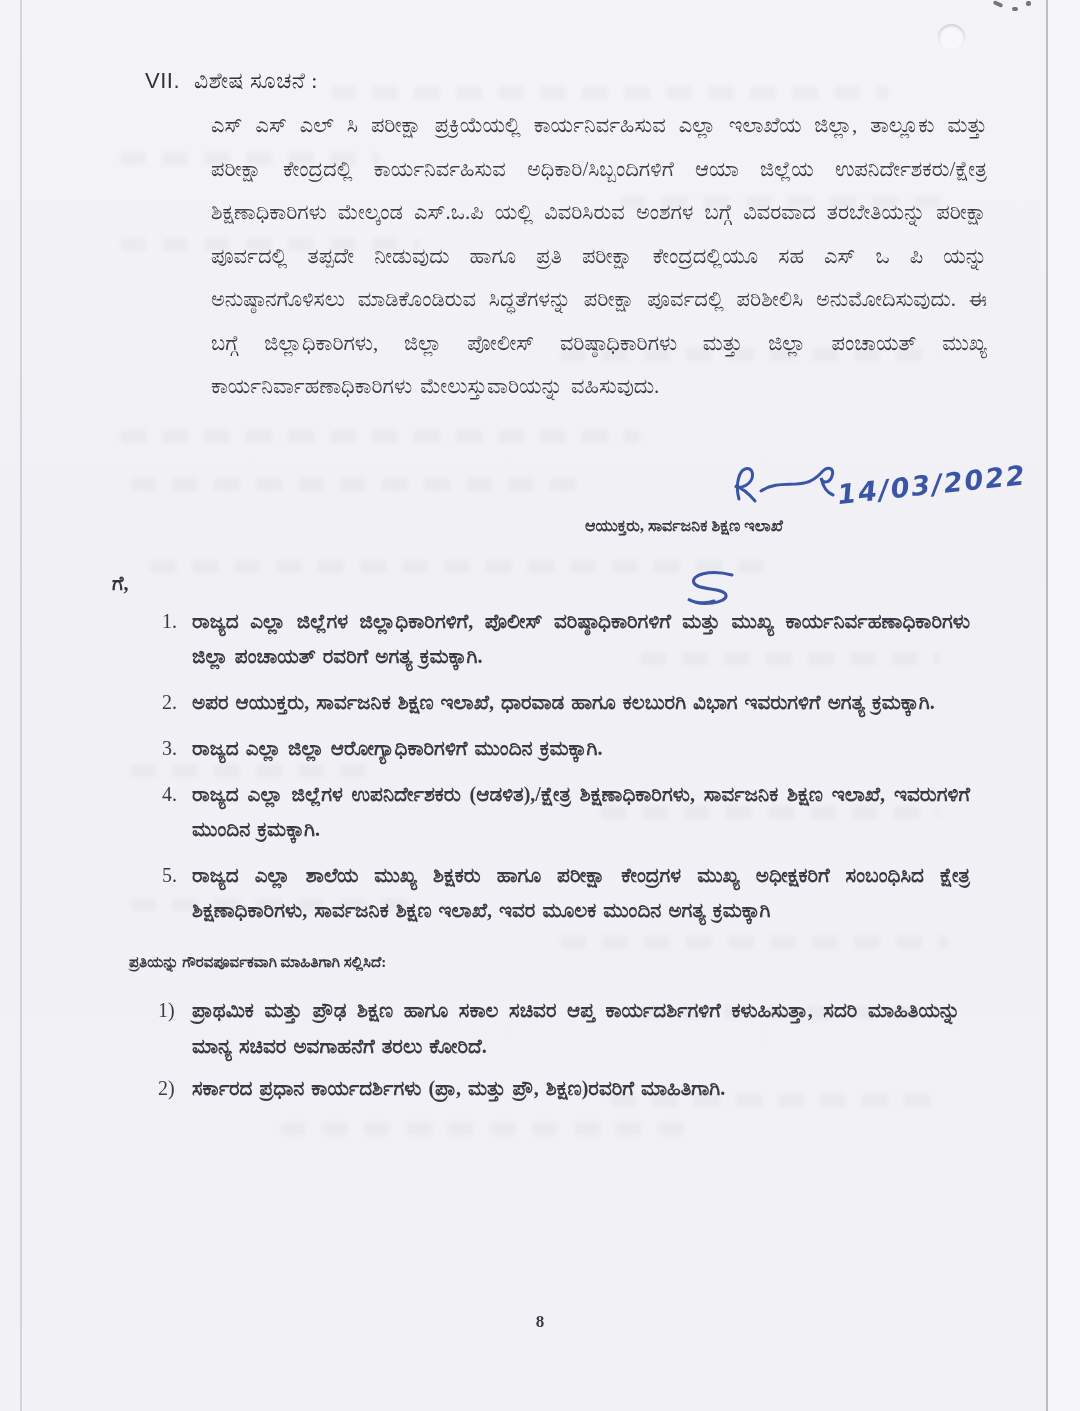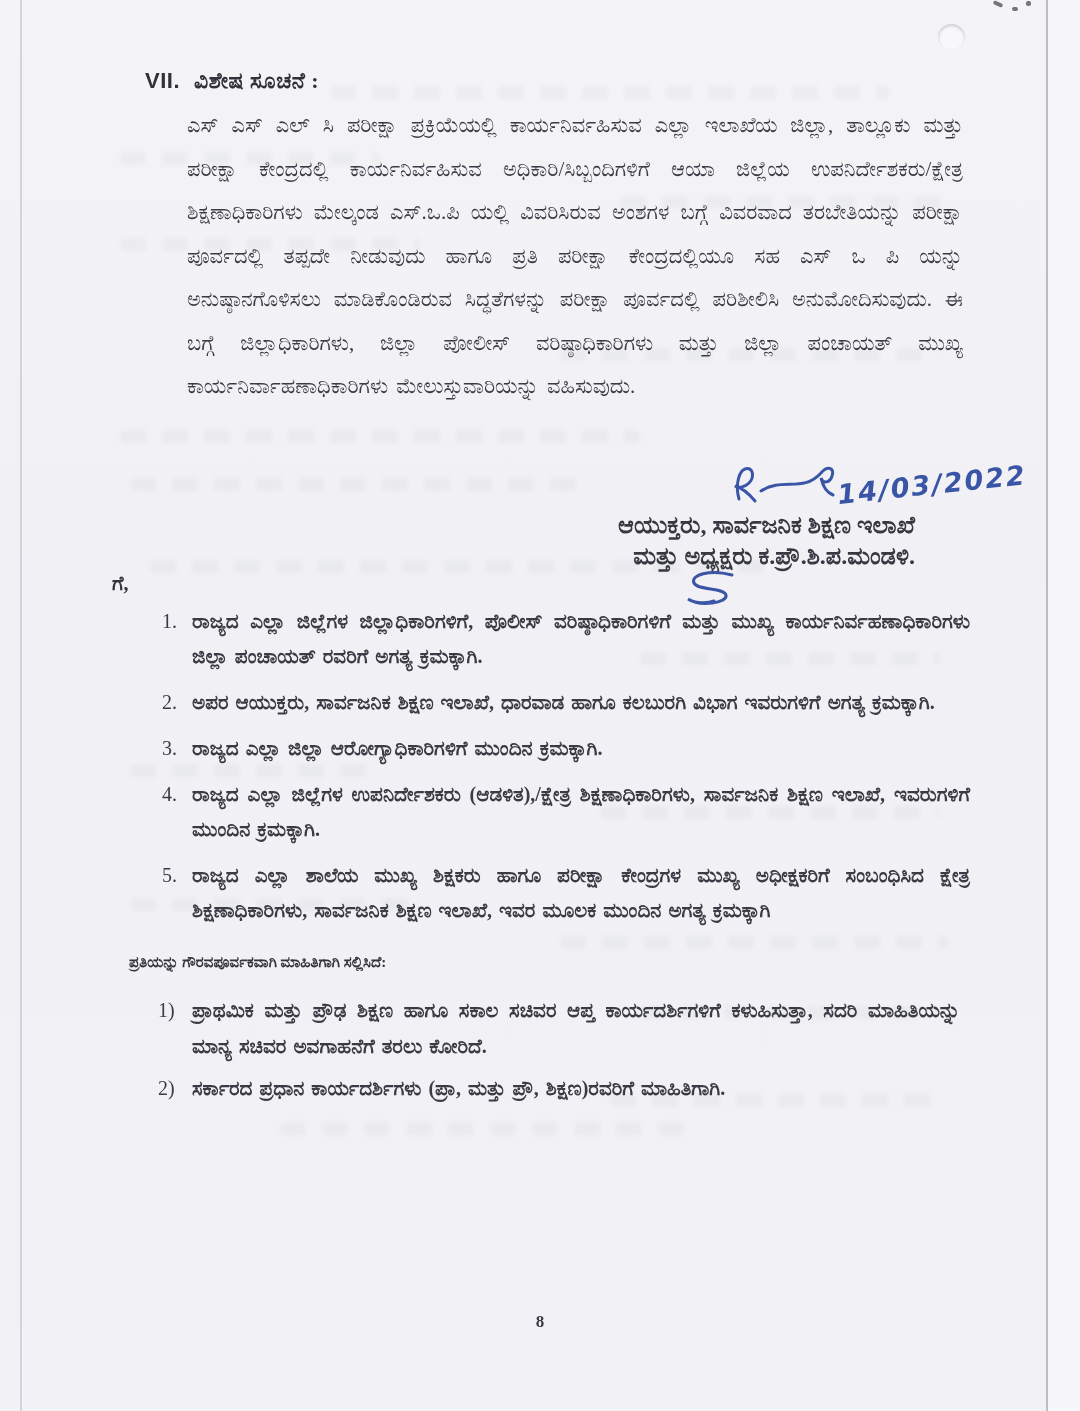--- a/index.html
+++ b/index.html
@@ -20,36 +20,36 @@
   .punch-mark{
     position:absolute;left:938px;top:24px;width:27px;height:26px;border-radius:50%;
     background:radial-gradient(circle at 50% 55%, #f8f8fb 55%, #e7e7ee 75%, #f2f2f6 100%);
     box-shadow:inset 0 2px 3px rgba(120,120,140,.25);
   }
   .speckle{position:absolute;background:#4a4a52;border-radius:2px;opacity:.75;}
   .ghost{
     position:absolute;height:13px;border-radius:5px;filter:blur(2px);opacity:.55;
     background:repeating-linear-gradient(90deg, rgba(112,122,112,.10) 0 26px, rgba(112,122,112,0) 26px 42px);
   }
-  .section-header{position:absolute;left:145px;top:68px;font-weight:bold;font-size:22px;color:#31313a;letter-spacing:.5px;}
+  .section-header{position:absolute;left:145px;top:68px;font-weight:normal;font-size:22px;color:#31313a;letter-spacing:.5px;}
   .section-header .numeral{font-family:"Liberation Sans","DejaVu Sans",sans-serif;margin-right:14px;}
   .body-paragraph{
-    position:absolute;left:187px;top:104px;width:776px;
+    position:absolute;left:211px;top:104px;width:776px;
     font-size:21px;line-height:43.5px;text-align:justify;word-spacing:3px;color:#3b3b45;
   }
   .signature-block{position:absolute;left:585px;top:455px;width:345px;}
   .handwriting{color:#3a55a6;font-family:"DejaVu Sans","Liberation Sans",sans-serif;}
   .signature-date{
     position:absolute;left:252px;top:14px;font-size:27px;font-style:italic;
     letter-spacing:2px;transform:rotate(-6deg);white-space:nowrap;font-weight:600;
   }
   .sig-stroke{position:absolute;}
   .sig-stroke-1{left:140px;top:2px;}
   .sig-stroke-2{left:95px;top:112px;}
-  .signatory-lines{position:absolute;left:0;top:55px;width:330px;text-align:right;font-weight:bold;font-size:24px;color:#383842;line-height:31px;}
+  .signatory-lines{position:absolute;left:0;top:55px;width:330px;text-align:left;font-weight:bold;font-size:16px;color:#383842;line-height:31px;}
   .salutation{position:absolute;left:112px;top:572px;font-size:20px;font-weight:600;color:#35353e;}
   .distribution-list{position:absolute;left:162px;top:604px;width:808px;}
   .list-item{display:flex;margin-bottom:11px;font-size:20px;line-height:35px;color:#3b3b45;}
   .list-item .marker{flex:0 0 30px;}
   .list-item .item-text{flex:1;text-align:justify;word-spacing:2px;font-weight:bold;}
   .copy-heading{position:absolute;left:129px;top:954px;font-size:15px;font-weight:bold;color:#33333c;}
   .copy-list{position:absolute;left:158px;top:992px;width:802px;}
   .copy-list .list-item{line-height:36px;margin-bottom:6px;}
   .copy-list .marker{flex:0 0 34px;}
   .page-number{position:absolute;left:0;top:1312px;width:1080px;text-align:center;font-size:17px;font-weight:600;color:#3a3a43;}
@@ -91,21 +91,20 @@
   <div class="body-paragraph">ಎಸ್ ಎಸ್ ಎಲ್ ಸಿ ಪರೀಕ್ಷಾ ಪ್ರಕ್ರಿಯೆಯಲ್ಲಿ ಕಾರ್ಯನಿರ್ವಹಿಸುವ ಎಲ್ಲಾ ಇಲಾಖೆಯ ಜಿಲ್ಲಾ, ತಾಲ್ಲೂಕು ಮತ್ತು ಪರೀಕ್ಷಾ ಕೇಂದ್ರದಲ್ಲಿ ಕಾರ್ಯನಿರ್ವಹಿಸುವ ಅಧಿಕಾರಿ/ಸಿಬ್ಬಂದಿಗಳಿಗೆ ಆಯಾ ಜಿಲ್ಲೆಯ ಉಪನಿರ್ದೇಶಕರು/ಕ್ಷೇತ್ರ ಶಿಕ್ಷಣಾಧಿಕಾರಿಗಳು ಮೇಲ್ಕಂಡ ಎಸ್.ಒ.ಪಿ ಯಲ್ಲಿ ವಿವರಿಸಿರುವ ಅಂಶಗಳ ಬಗ್ಗೆ ವಿವರವಾದ ತರಬೇತಿಯನ್ನು ಪರೀಕ್ಷಾ ಪೂರ್ವದಲ್ಲಿ ತಪ್ಪದೇ ನೀಡುವುದು ಹಾಗೂ ಪ್ರತಿ ಪರೀಕ್ಷಾ ಕೇಂದ್ರದಲ್ಲಿಯೂ ಸಹ ಎಸ್ ಒ ಪಿ ಯನ್ನು ಅನುಷ್ಠಾನಗೊಳಿಸಲು ಮಾಡಿಕೊಂಡಿರುವ ಸಿದ್ಧತೆಗಳನ್ನು ಪರೀಕ್ಷಾ ಪೂರ್ವದಲ್ಲಿ ಪರಿಶೀಲಿಸಿ ಅನುಮೋದಿಸುವುದು. ಈ ಬಗ್ಗೆ ಜಿಲ್ಲಾಧಿಕಾರಿಗಳು, ಜಿಲ್ಲಾ ಪೋಲೀಸ್ ವರಿಷ್ಠಾಧಿಕಾರಿಗಳು ಮತ್ತು ಜಿಲ್ಲಾ ಪಂಚಾಯತ್ ಮುಖ್ಯ ಕಾರ್ಯನಿರ್ವಾಹಣಾಧಿಕಾರಿಗಳು ಮೇಲುಸ್ತುವಾರಿಯನ್ನು ವಹಿಸುವುದು.</div>
 
   <div class="signature-block">
     <svg class="sig-stroke sig-stroke-1" width="120" height="52" viewBox="0 0 120 52">
       <path d="M14 42 C10 28 14 14 20 12 C28 9 30 20 24 26 C19 31 13 31 10 29 C18 31 25 38 30 44" fill="none" stroke="#3a55a6" stroke-width="3" stroke-linecap="round"></path>
       <path d="M36 34 C58 20 78 36 96 16 C102 9 110 10 107 19 C105 26 98 27 96 21 C98 30 103 36 108 38" fill="none" stroke="#3a55a6" stroke-width="3" stroke-linecap="round"></path>
     </svg>
     <div class="signature-date handwriting">14/03/2022</div>
     <div class="signatory-lines">
       <div>ಆಯುಕ್ತರು, ಸಾರ್ವಜನಿಕ ಶಿಕ್ಷಣ ಇಲಾಖೆ</div>
-      <div>ಮತ್ತು ಅಧ್ಯಕ್ಷರು ಕ.ಪ್ರೌ.ಶಿ.ಪ.ಮಂಡಳಿ.</div>
     </div>
     <svg class="sig-stroke sig-stroke-2" width="70" height="42" viewBox="0 0 70 42">
       <path d="M52 8 C30 2 10 8 14 16 C18 24 44 20 46 28 C48 36 20 40 8 32 C14 36 26 37 34 34" fill="none" stroke="#3a55a6" stroke-width="3" stroke-linecap="round"></path>
     </svg>
   </div>
 
   <div class="salutation">ಗೆ,</div>
 
   <div class="distribution-list">
     <div class="list-item">

